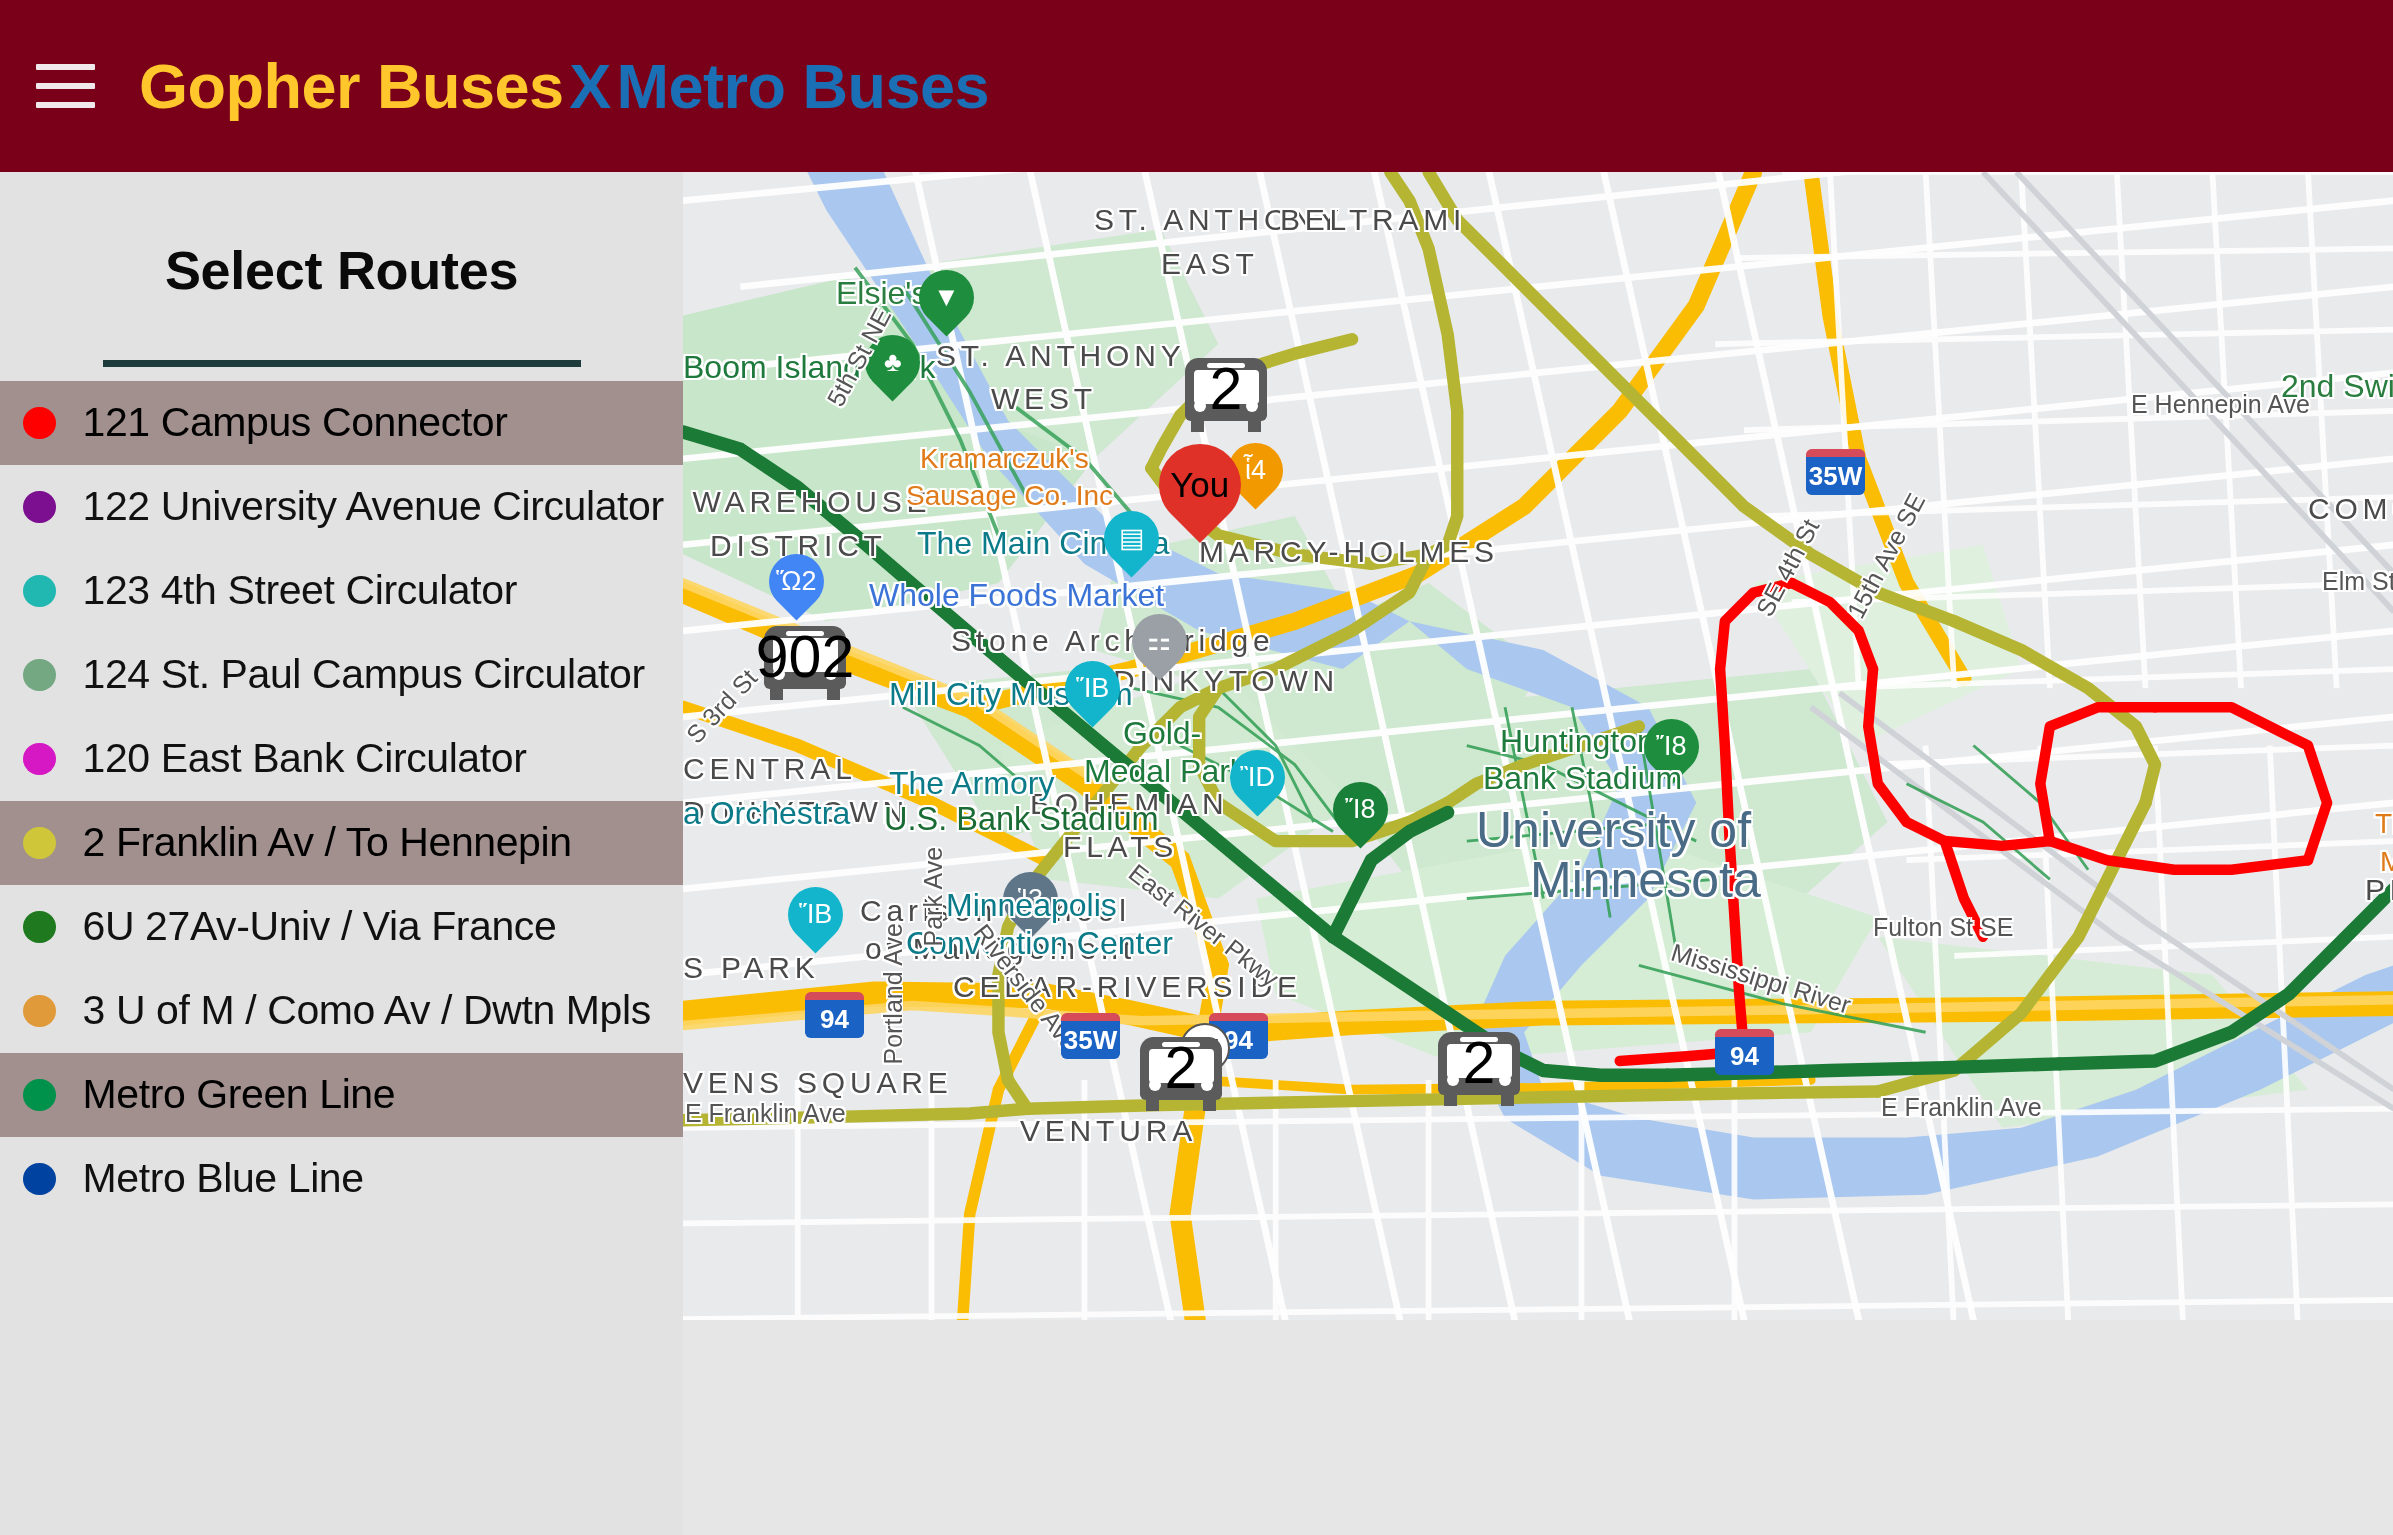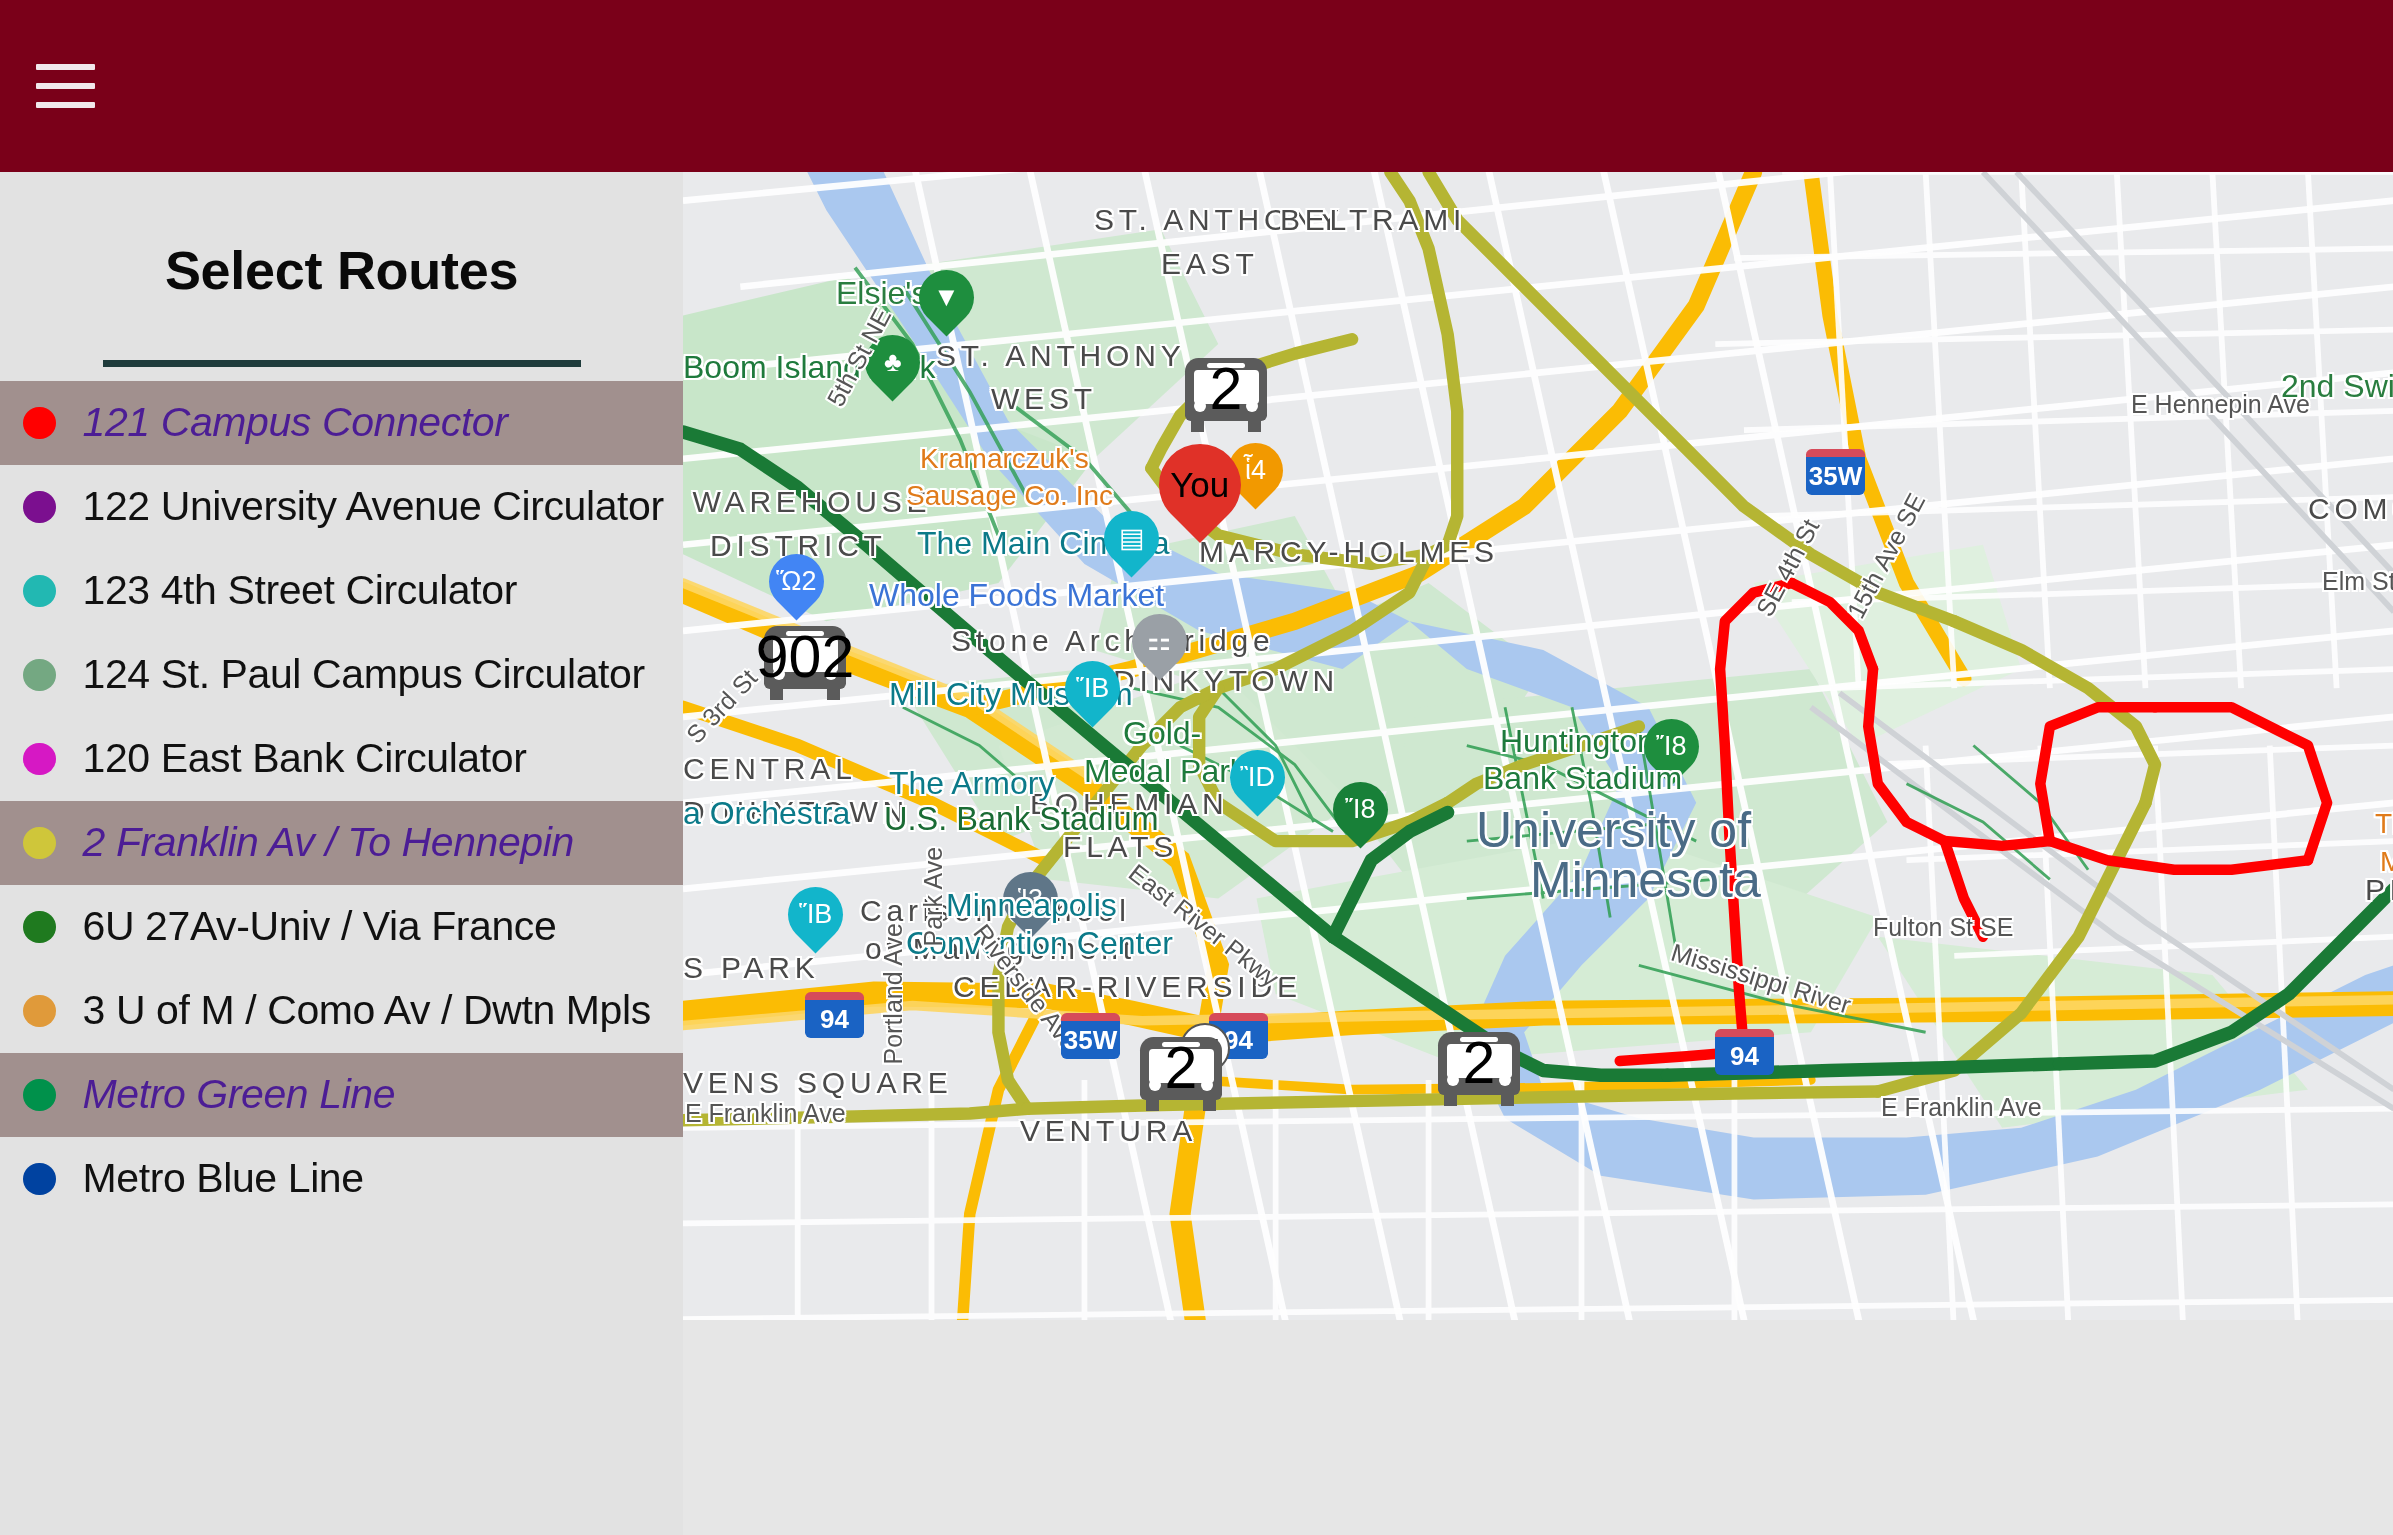--- a/index.html
+++ b/index.html
@@ -54,21 +54,21 @@
     cursor: pointer;
   }
   .route-item.selected { background: #a1908e; }
   .route-dot {
     width: 32.5px; height: 32.5px; border-radius: 50%;
     flex: 0 0 32.5px; margin-right: 27px;
   }
   .route-label {
     font-size: 41px; color: #111; white-space: nowrap; letter-spacing: -0.4px;
   }
-  .route-item.selected .route-label { color: #4c1d95; font-style: italic; }
+  .route-item.selected .route-label { color: #000000; }
 
   
   #map {
     position: absolute; top: 0; left: 683px;
     width: 1711px; height: 1148px;
     background: #e9eaec; overflow: hidden;
   }
   #map-canvas { position:absolute; inset:0; }
   .map-label {
     position: absolute; white-space: nowrap;
@@ -144,20 +144,23 @@
   }
 </style>
 </head>
 <body>
 
 <div id="app-header">
   <div id="hamburger-button">
     <span></span>
     <span></span>
     <span></span>
+  </div>
+  <div id="brand-title">
+    <span class="brand-gopher">Gopher Buses</span><span class="brand-x">X</span><span class="brand-metro">Metro Buses</span>
   </div>
 </div>
 
 <div id="content">
 
   <div id="sidebar">
     <div id="sidebar-title">Select Routes</div>
     <div id="sidebar-divider"></div>
     <div id="route-list">
         <div class="route-item selected">

